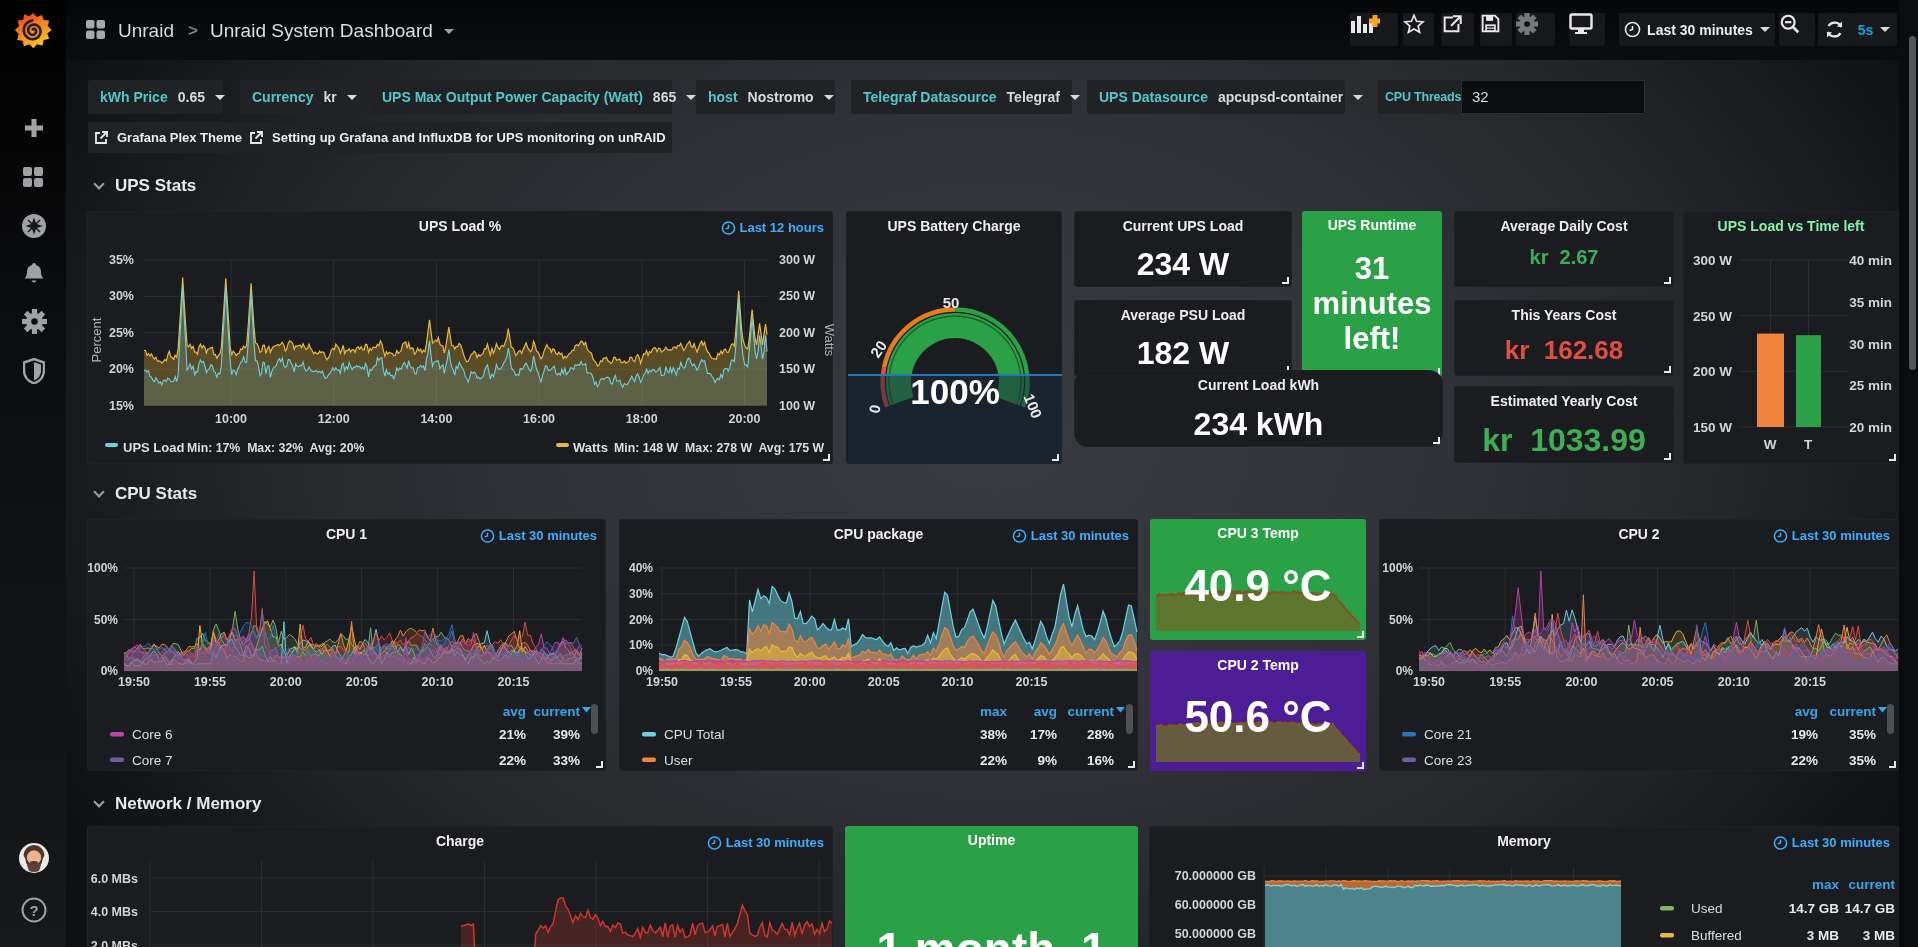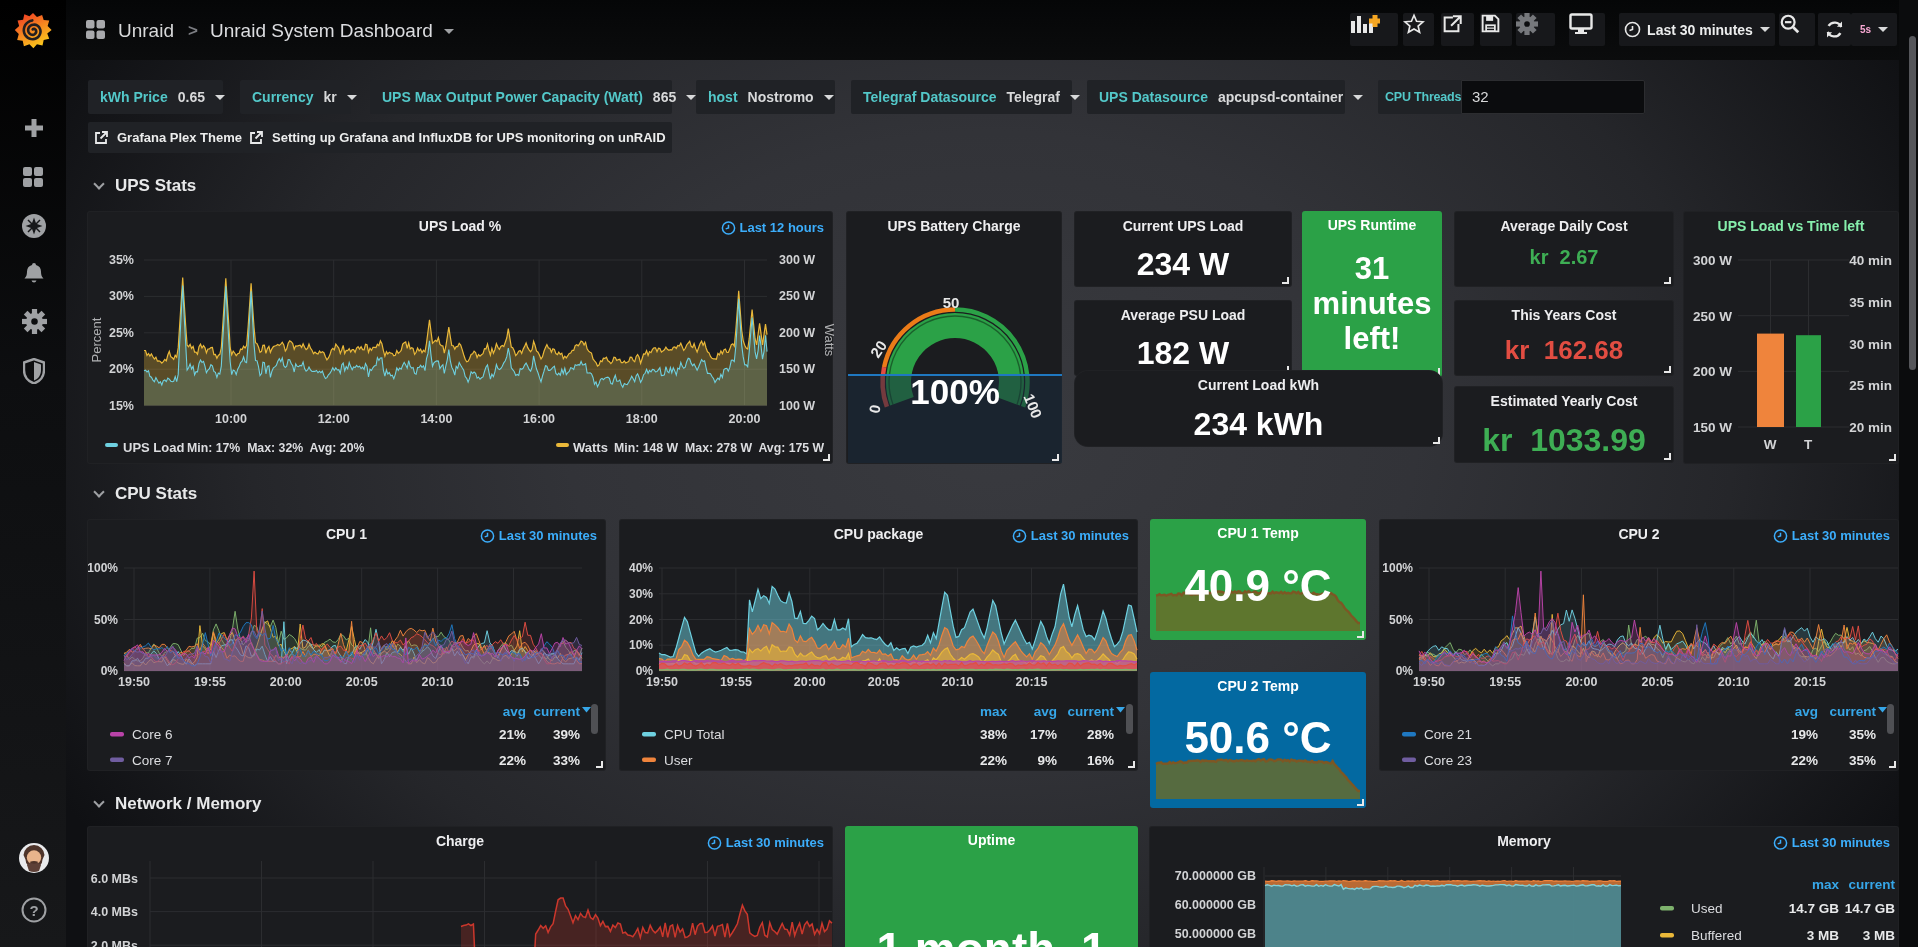--- a/index.html
+++ b/index.html
@@ -97,21 +97,21 @@
       </svg>
     </div>
     <div class="navbtn" style="left:1752px;width:33px;">
       <svg width="19" height="19" viewBox="0 0 24 24" style="position:relative;">
         <path d="M20.5 9 A 9 9 0 0 0 4.5 7.5 M3.5 15 a 9 9 0 0 0 16 1.5" fill="none" stroke="#e8e8e8" stroke-width="3"></path>
         <path d="M21.5 2 v6.5 h-6.5 Z" fill="#e8e8e8"></path>
         <path d="M2.5 22 v-6.5 h6.5 Z" fill="#e8e8e8"></path>
       </svg>
     </div>
     <div class="navbtn" style="left:1785px;width:46px;background:#17181b;">
-      <span style="color:#f9a8d4;font-size:10px;font-weight:700;">5s</span>
+      <span style="color:#0ea5e9;font-size:14px;font-weight:700;">5s</span>
       <span class="caret" style="margin-left:7px;"></span>
     </div>
   </div>
 <div class="sidebar">
     <div style="position:absolute;left:14px;top:11px;">
       <svg width="38" height="38" viewBox="0 0 48 48">
 <defs>
           <linearGradient id="glogo" x1="0.2" y1="0" x2="0.75" y2="1">
 <stop offset="0" stop-color="#ef3b24"></stop>
             <stop offset="0.45" stop-color="#f58220"></stop>
@@ -458,31 +458,31 @@
       <rect x="22" y="237.5" width="14" height="4.5" rx="2" fill="#EF843C"></rect>
       <text x="44" y="244.5" fill="#dcdde0" font-size="13.5">User</text>
       <text x="387" y="244.5" fill="#e8e9ea" font-size="13.5" font-weight="700" text-anchor="end">22%</text>
       <text x="437" y="244.5" fill="#e8e9ea" font-size="13.5" font-weight="700" text-anchor="end">9%</text>
       <text x="494" y="244.5" fill="#e8e9ea" font-size="13.5" font-weight="700" text-anchor="end">16%</text>
       <rect x="506" y="184" width="7" height="30" rx="3.5" fill="#4f5054"></rect>
     </svg>
     <div class="corner"></div>
   </div>
 <div class="panel" style="left:1150px;top:519px;width:216px;height:121px;background:#2ba147;border:none;">
-    <div class="ptitle" style="color:#fff;top:6px;">CPU 1 Temp</div>
+    <div class="ptitle" style="color:#fff;top:6px;">CPU 3 Temp</div>
     <div class="statval" style="top:42px;font-size:44px;color:#fff;">40.9 °C</div>
     <div style="position:absolute;left:0;bottom:0;width:216px;height:60px;">
       <svg width="216" height="60" viewBox="0 0 216 60">
         <polygon points="6.0,51 6.0,15.5 7.7,15.2 9.4,14.2 11.1,15.2 12.9,15.0 14.6,14.7 16.3,15.7 18.0,14.8 19.7,14.4 21.4,13.9 23.1,15.5 24.9,14.9 26.6,15.4 28.3,13.5 30.0,13.7 31.7,15.3 33.4,12.8 35.1,12.8 36.9,13.5 38.6,13.5 40.3,14.6 42.0,14.9 43.7,13.5 45.4,14.6 47.1,14.2 48.9,14.0 50.6,14.5 52.3,13.3 54.0,13.3 55.7,12.3 57.4,13.0 59.1,12.7 60.9,13.0 62.6,12.5 64.3,13.0 66.0,13.4 67.7,11.5 69.4,11.5 71.1,11.8 72.9,12.1 74.6,13.1 76.3,13.2 78.0,13.1 79.7,13.6 81.4,11.8 83.1,12.7 84.9,11.5 86.6,12.7 88.3,11.2 90.0,11.5 91.7,13.6 93.4,13.0 95.1,11.3 96.9,12.4 98.6,11.1 100.3,12.5 102.0,13.3 103.7,11.9 105.4,11.6 107.1,12.8 108.9,13.3 110.6,12.7 112.3,11.1 114.0,11.6 115.7,13.2 117.4,12.9 119.1,13.3 120.9,13.4 122.6,11.6 124.3,13.2 126.0,12.3 127.7,12.6 129.4,13.2 131.1,11.9 132.9,13.4 134.6,12.2 136.3,13.5 138.0,12.8 139.7,13.4 141.4,13.3 143.1,11.6 144.9,12.0 146.6,13.3 148.3,11.9 150.0,13.7 151.7,13.3 153.4,12.2 155.1,12.8 156.9,14.2 158.6,12.0 160.3,14.0 162.0,14.0 163.7,12.7 165.4,13.9 167.1,14.1 168.9,14.7 170.6,14.7 172.3,13.6 174.0,14.5 175.7,13.7 177.4,14.3 179.1,14.2 180.9,13.0 182.6,14.3 184.3,15.1 186.0,16.5 187.7,20.1 189.4,22.1 191.1,22.8 192.9,25.1 194.6,27.9 196.3,30.0 198.0,31.4 199.7,33.2 201.4,35.8 203.1,37.3 204.9,39.4 206.6,41.4 208.3,43.0 210.0,43.0 210.0,51" fill="#6b6b28" fill-opacity="0.80"></polygon>
         <polyline points="6.0,15.5 7.7,15.2 9.4,14.2 11.1,15.2 12.9,15.0 14.6,14.7 16.3,15.7 18.0,14.8 19.7,14.4 21.4,13.9 23.1,15.5 24.9,14.9 26.6,15.4 28.3,13.5 30.0,13.7 31.7,15.3 33.4,12.8 35.1,12.8 36.9,13.5 38.6,13.5 40.3,14.6 42.0,14.9 43.7,13.5 45.4,14.6 47.1,14.2 48.9,14.0 50.6,14.5 52.3,13.3 54.0,13.3 55.7,12.3 57.4,13.0 59.1,12.7 60.9,13.0 62.6,12.5 64.3,13.0 66.0,13.4 67.7,11.5 69.4,11.5 71.1,11.8 72.9,12.1 74.6,13.1 76.3,13.2 78.0,13.1 79.7,13.6 81.4,11.8 83.1,12.7 84.9,11.5 86.6,12.7 88.3,11.2 90.0,11.5 91.7,13.6 93.4,13.0 95.1,11.3 96.9,12.4 98.6,11.1 100.3,12.5 102.0,13.3 103.7,11.9 105.4,11.6 107.1,12.8 108.9,13.3 110.6,12.7 112.3,11.1 114.0,11.6 115.7,13.2 117.4,12.9 119.1,13.3 120.9,13.4 122.6,11.6 124.3,13.2 126.0,12.3 127.7,12.6 129.4,13.2 131.1,11.9 132.9,13.4 134.6,12.2 136.3,13.5 138.0,12.8 139.7,13.4 141.4,13.3 143.1,11.6 144.9,12.0 146.6,13.3 148.3,11.9 150.0,13.7 151.7,13.3 153.4,12.2 155.1,12.8 156.9,14.2 158.6,12.0 160.3,14.0 162.0,14.0 163.7,12.7 165.4,13.9 167.1,14.1 168.9,14.7 170.6,14.7 172.3,13.6 174.0,14.5 175.7,13.7 177.4,14.3 179.1,14.2 180.9,13.0 182.6,14.3 184.3,15.1 186.0,16.5 187.7,20.1 189.4,22.1 191.1,22.8 192.9,25.1 194.6,27.9 196.3,30.0 198.0,31.4 199.7,33.2 201.4,35.8 203.1,37.3 204.9,39.4 206.6,41.4 208.3,43.0 210.0,43.0" fill="none" stroke="#7d5724" stroke-width="2.4"></polyline>
       </svg>
     </div>
     <div class="corner"></div>
   </div>
-<div class="panel" style="left:1150px;top:651px;width:216px;height:136px;background:#0369a1;border:none;margin-top:21px;">
+<div class="panel" style="left:1150px;top:651px;width:216px;height:120px;background:#4c1d95;border:none;">
     <div class="ptitle" style="color:#fff;top:6px;">CPU 2 Temp</div>
     <div class="statval" style="top:41px;font-size:44px;color:#fff;">50.6 °C</div>
     <div style="position:absolute;left:0;bottom:0;width:216px;height:60px;">
       <svg width="216" height="60" viewBox="0 0 216 60">
         <polygon points="6.0,51 6.0,16.0 7.7,14.9 9.4,14.8 11.1,14.3 12.9,15.8 14.6,15.6 16.3,15.8 18.0,15.5 19.7,14.1 21.4,15.5 23.1,14.4 24.9,15.2 26.6,14.9 28.3,14.4 30.0,13.3 31.7,13.8 33.4,15.2 35.1,14.5 36.9,14.8 38.6,12.9 40.3,13.0 42.0,12.9 43.7,12.8 45.4,12.9 47.1,12.3 48.9,12.6 50.6,13.9 52.3,12.4 54.0,13.2 55.7,12.5 57.4,12.9 59.1,13.2 60.9,13.3 62.6,13.1 64.3,13.3 66.0,13.8 67.7,12.0 69.4,12.0 71.1,11.5 72.9,12.2 74.6,12.5 76.3,11.9 78.0,13.4 79.7,12.1 81.4,12.6 83.1,13.2 84.9,13.2 86.6,12.3 88.3,13.0 90.0,12.4 91.7,12.1 93.4,12.6 95.1,13.2 96.9,12.3 98.6,12.9 100.3,12.9 102.0,13.0 103.7,12.6 105.4,13.3 107.1,11.9 108.9,11.1 110.6,12.5 112.3,11.7 114.0,11.2 115.7,13.4 117.4,13.2 119.1,11.6 120.9,11.5 122.6,12.0 124.3,13.2 126.0,12.6 127.7,11.5 129.4,11.5 131.1,11.7 132.9,13.3 134.6,11.7 136.3,12.9 138.0,12.1 139.7,13.6 141.4,11.5 143.1,12.5 144.9,12.2 146.6,13.6 148.3,12.6 150.0,12.7 151.7,12.8 153.4,13.4 155.1,12.5 156.9,13.6 158.6,13.7 160.3,14.1 162.0,12.9 163.7,14.4 165.4,14.2 167.1,14.6 168.9,13.3 170.6,13.6 172.3,13.7 174.0,15.0 175.7,14.1 177.4,14.4 179.1,15.1 180.9,15.4 182.6,13.0 184.3,16.2 186.0,17.8 187.7,19.9 189.4,21.3 191.1,24.3 192.9,25.6 194.6,27.8 196.3,29.2 198.0,32.1 199.7,33.7 201.4,35.6 203.1,37.3 204.9,39.5 206.6,41.4 208.3,43.0 210.0,43.0 210.0,51" fill="#6b6b28" fill-opacity="0.80"></polygon>
         <polyline points="6.0,16.0 7.7,14.9 9.4,14.8 11.1,14.3 12.9,15.8 14.6,15.6 16.3,15.8 18.0,15.5 19.7,14.1 21.4,15.5 23.1,14.4 24.9,15.2 26.6,14.9 28.3,14.4 30.0,13.3 31.7,13.8 33.4,15.2 35.1,14.5 36.9,14.8 38.6,12.9 40.3,13.0 42.0,12.9 43.7,12.8 45.4,12.9 47.1,12.3 48.9,12.6 50.6,13.9 52.3,12.4 54.0,13.2 55.7,12.5 57.4,12.9 59.1,13.2 60.9,13.3 62.6,13.1 64.3,13.3 66.0,13.8 67.7,12.0 69.4,12.0 71.1,11.5 72.9,12.2 74.6,12.5 76.3,11.9 78.0,13.4 79.7,12.1 81.4,12.6 83.1,13.2 84.9,13.2 86.6,12.3 88.3,13.0 90.0,12.4 91.7,12.1 93.4,12.6 95.1,13.2 96.9,12.3 98.6,12.9 100.3,12.9 102.0,13.0 103.7,12.6 105.4,13.3 107.1,11.9 108.9,11.1 110.6,12.5 112.3,11.7 114.0,11.2 115.7,13.4 117.4,13.2 119.1,11.6 120.9,11.5 122.6,12.0 124.3,13.2 126.0,12.6 127.7,11.5 129.4,11.5 131.1,11.7 132.9,13.3 134.6,11.7 136.3,12.9 138.0,12.1 139.7,13.6 141.4,11.5 143.1,12.5 144.9,12.2 146.6,13.6 148.3,12.6 150.0,12.7 151.7,12.8 153.4,13.4 155.1,12.5 156.9,13.6 158.6,13.7 160.3,14.1 162.0,12.9 163.7,14.4 165.4,14.2 167.1,14.6 168.9,13.3 170.6,13.6 172.3,13.7 174.0,15.0 175.7,14.1 177.4,14.4 179.1,15.1 180.9,15.4 182.6,13.0 184.3,16.2 186.0,17.8 187.7,19.9 189.4,21.3 191.1,24.3 192.9,25.6 194.6,27.8 196.3,29.2 198.0,32.1 199.7,33.7 201.4,35.6 203.1,37.3 204.9,39.5 206.6,41.4 208.3,43.0 210.0,43.0" fill="none" stroke="#7d5724" stroke-width="2.4"></polyline>
       </svg>
     </div>
     <div class="corner"></div>
   </div>

